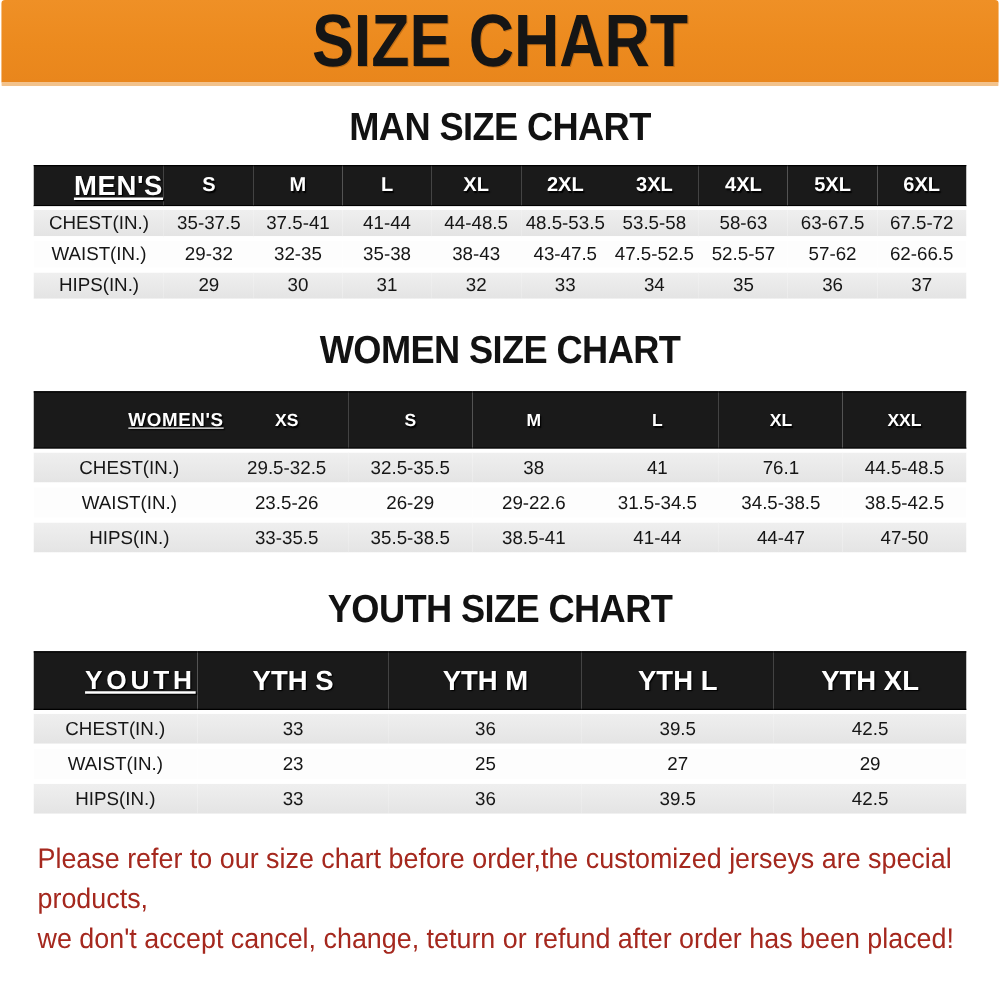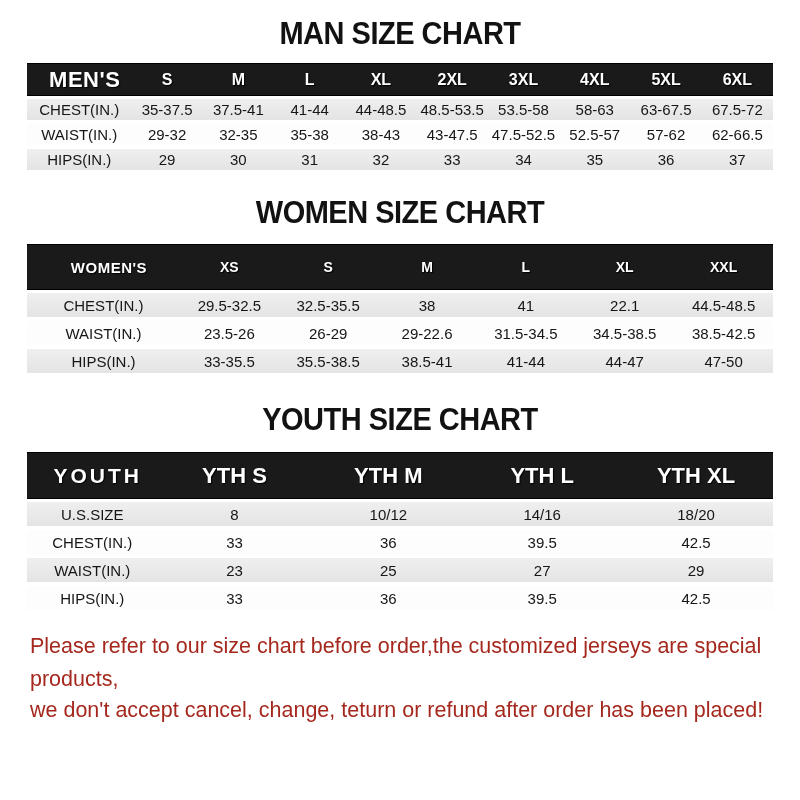--- a/index.html
+++ b/index.html
@@ -61,23 +61,24 @@
     background: #1a1a1a;
     color: #ffffff;
     font-weight: 700;
     text-align: center;
     vertical-align: middle;
     border-top: 1px solid #000;
     border-bottom: 1px solid #000;
     text-shadow: 1px 1px 1px #000;
   }
   thead th.corner-label {
-    text-align: center;
+    text-align: right;
     padding-left: 12px;
     white-space: nowrap;
+    text-decoration: underline;
   }
   .men-table   thead th { height: 33px; font-size: 16px; }
   .women-table thead th { height: 46px; font-size: 14px; }
   .youth-table thead th { height: 47px; font-size: 22px; }
   .men-table   thead th.corner-label { font-size: 22px; letter-spacing: 0.5px; }
   .women-table thead th.corner-label { font-size: 15px; letter-spacing: 0.5px; }
   .youth-table thead th.corner-label { font-size: 21px; letter-spacing: 3px; margin-top: 39px; }
 
   tbody td {
     text-align: center;
@@ -108,20 +109,23 @@
     transform: scaleY(1.05);
     transform-origin: top left;
   }
   .footer-note p { margin: 0; }
 </style>
 </head>
 <body>
 
 <div class="page">
 
+  <header class="banner">
+    <h1 class="banner-title">SIZE CHART</h1>
+  </header>
 
   <section>
     <h2 class="section-heading" id="men-heading">MAN SIZE CHART</h2>
     <table class="size-table men-table">
         <colgroup>
           <col class="label-col-men">
           <col>
           <col>
           <col>
           <col>
@@ -209,21 +213,21 @@
             <th>XXL</th>
           </tr>
         </thead>
         <tbody>
           <tr>
             <td class="row-label">CHEST(IN.)</td>
             <td>29.5-32.5</td>
             <td>32.5-35.5</td>
             <td>38</td>
             <td>41</td>
-            <td>22.1</td>
+            <td>76.1</td>
             <td>44.5-48.5</td>
           </tr>
           <tr>
             <td class="row-label">WAIST(IN.)</td>
             <td>23.5-26</td>
             <td>26-29</td>
             <td>29-22.6</td>
             <td>31.5-34.5</td>
             <td>34.5-38.5</td>
             <td>38.5-42.5</td>
@@ -255,27 +259,20 @@
           <tr>
             <th class="corner-label">YOUTH</th>
             <th>YTH S</th>
             <th>YTH M</th>
             <th>YTH L</th>
             <th>YTH XL</th>
           </tr>
         </thead>
         <tbody>
           <tr>
-            <td class="row-label">U.S.SIZE</td>
-            <td>8</td>
-            <td>10/12</td>
-            <td>14/16</td>
-            <td>18/20</td>
-          </tr>
-          <tr>
             <td class="row-label">CHEST(IN.)</td>
             <td>33</td>
             <td>36</td>
             <td>39.5</td>
             <td>42.5</td>
           </tr>
           <tr>
             <td class="row-label">WAIST(IN.)</td>
             <td>23</td>
             <td>25</td>

